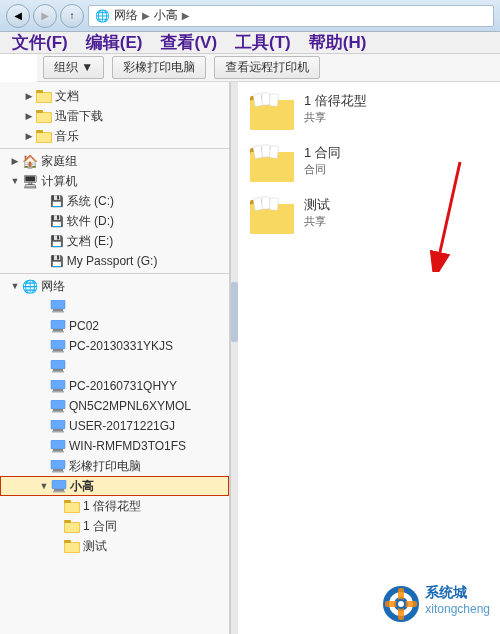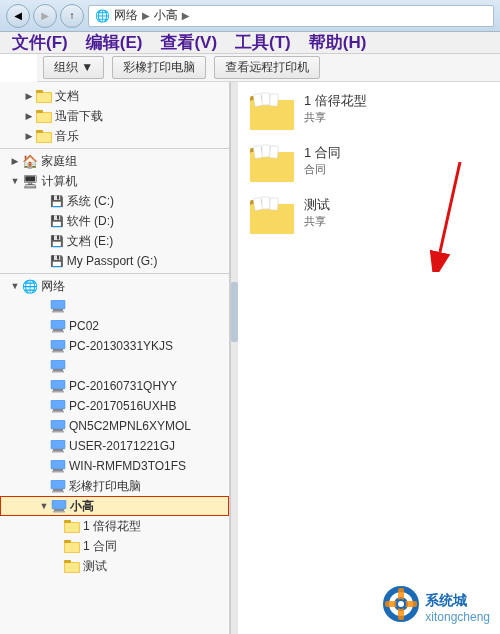--- a/index.html
+++ b/index.html
@@ -354,29 +354,20 @@
     <div class="tree-item indent-3">
       <span class="expand-btn"></span>
       <svg width="16" height="13" viewBox="0 0 16 13" style="margin-right:3px;flex-shrink:0">
         <rect x="1" y="0" width="14" height="9" rx="1" fill="#6af" stroke="#48c" stroke-width="0.5"></rect>
         <rect x="3" y="9" width="10" height="2" fill="#888"></rect>
         <rect x="2" y="11" width="12" height="1.5" fill="#aaa"></rect>
       </svg>
       <span>PC-20160731QHYY</span>
     </div>
 
-    <div class="tree-item indent-3">
-      <span class="expand-btn"></span>
-      <svg width="16" height="13" viewBox="0 0 16 13" style="margin-right:3px;flex-shrink:0">
-        <rect x="1" y="0" width="14" height="9" rx="1" fill="#6af" stroke="#48c" stroke-width="0.5"></rect>
-        <rect x="3" y="9" width="10" height="2" fill="#888"></rect>
-        <rect x="2" y="11" width="12" height="1.5" fill="#aaa"></rect>
-      </svg>
-      <span>PC-20170516UXHB</span>
-    </div>
 
     <div class="tree-item indent-3">
       <span class="expand-btn"></span>
       <svg width="16" height="13" viewBox="0 0 16 13" style="margin-right:3px;flex-shrink:0">
         <rect x="1" y="0" width="14" height="9" rx="1" fill="#6af" stroke="#48c" stroke-width="0.5"></rect>
         <rect x="3" y="9" width="10" height="2" fill="#888"></rect>
         <rect x="2" y="11" width="12" height="1.5" fill="#aaa"></rect>
       </svg>
       <span>QN5C2MPNL6XYMOL</span>
     </div>
@@ -516,21 +507,21 @@
         <defs>
           <marker id="arrowhead" markerWidth="10" markerHeight="7" refX="0" refY="3.5" orient="auto">
             <polygon points="0 0, 10 3.5, 0 7" fill="#dd1111"></polygon>
           </marker>
         </defs>
         <line x1="60" y1="10" x2="40" y2="100" stroke="#dd1111" stroke-width="3" marker-end="url(#arrowhead)"></line>
       </svg>
 
     </div>
 
-    <div style="position:absolute;bottom:10px;right:10px;display:flex;align-items:flex-end;gap:4px;">
+    <div style="position:absolute;bottom:10px;right:10px;display:flex;align-items:flex-start;gap:4px;">
 
       <svg width="40" height="40" viewBox="0 0 40 40">
         <circle cx="20" cy="20" r="18" fill="#1a6ab5"></circle>
         <circle cx="20" cy="20" r="12" fill="white"></circle>
         <circle cx="20" cy="20" r="7" fill="#1a6ab5"></circle>
 
         <rect x="17" y="4" width="6" height="32" rx="2" fill="#ff8800" opacity="0.8"></rect>
         <rect x="4" y="17" width="32" height="6" rx="2" fill="#ff8800" opacity="0.8"></rect>
         <circle cx="20" cy="20" r="5" fill="#1a6ab5"></circle>
         <circle cx="20" cy="20" r="3" fill="white"></circle>

